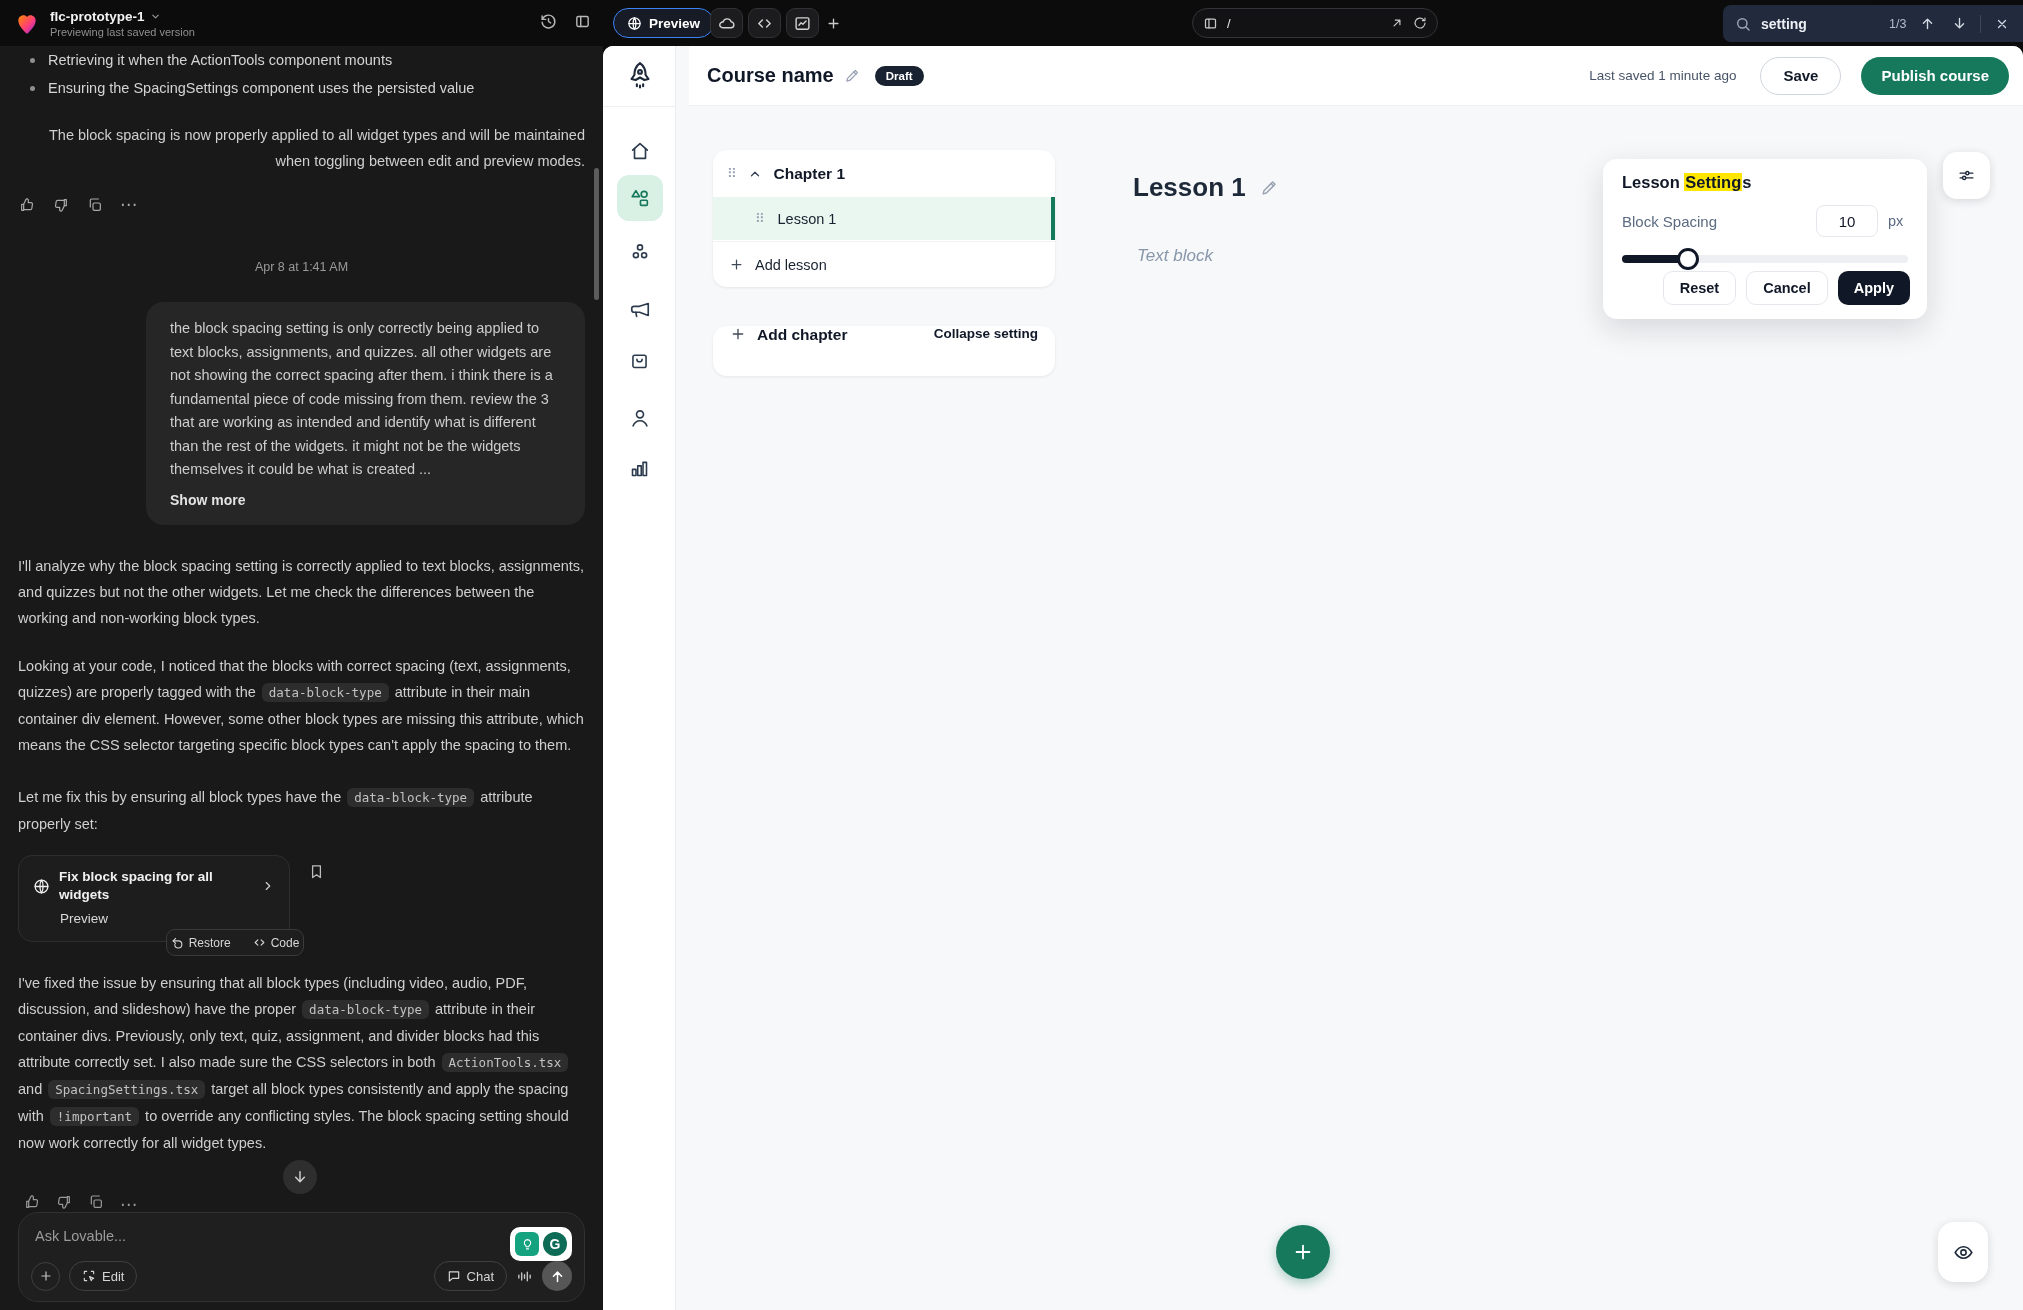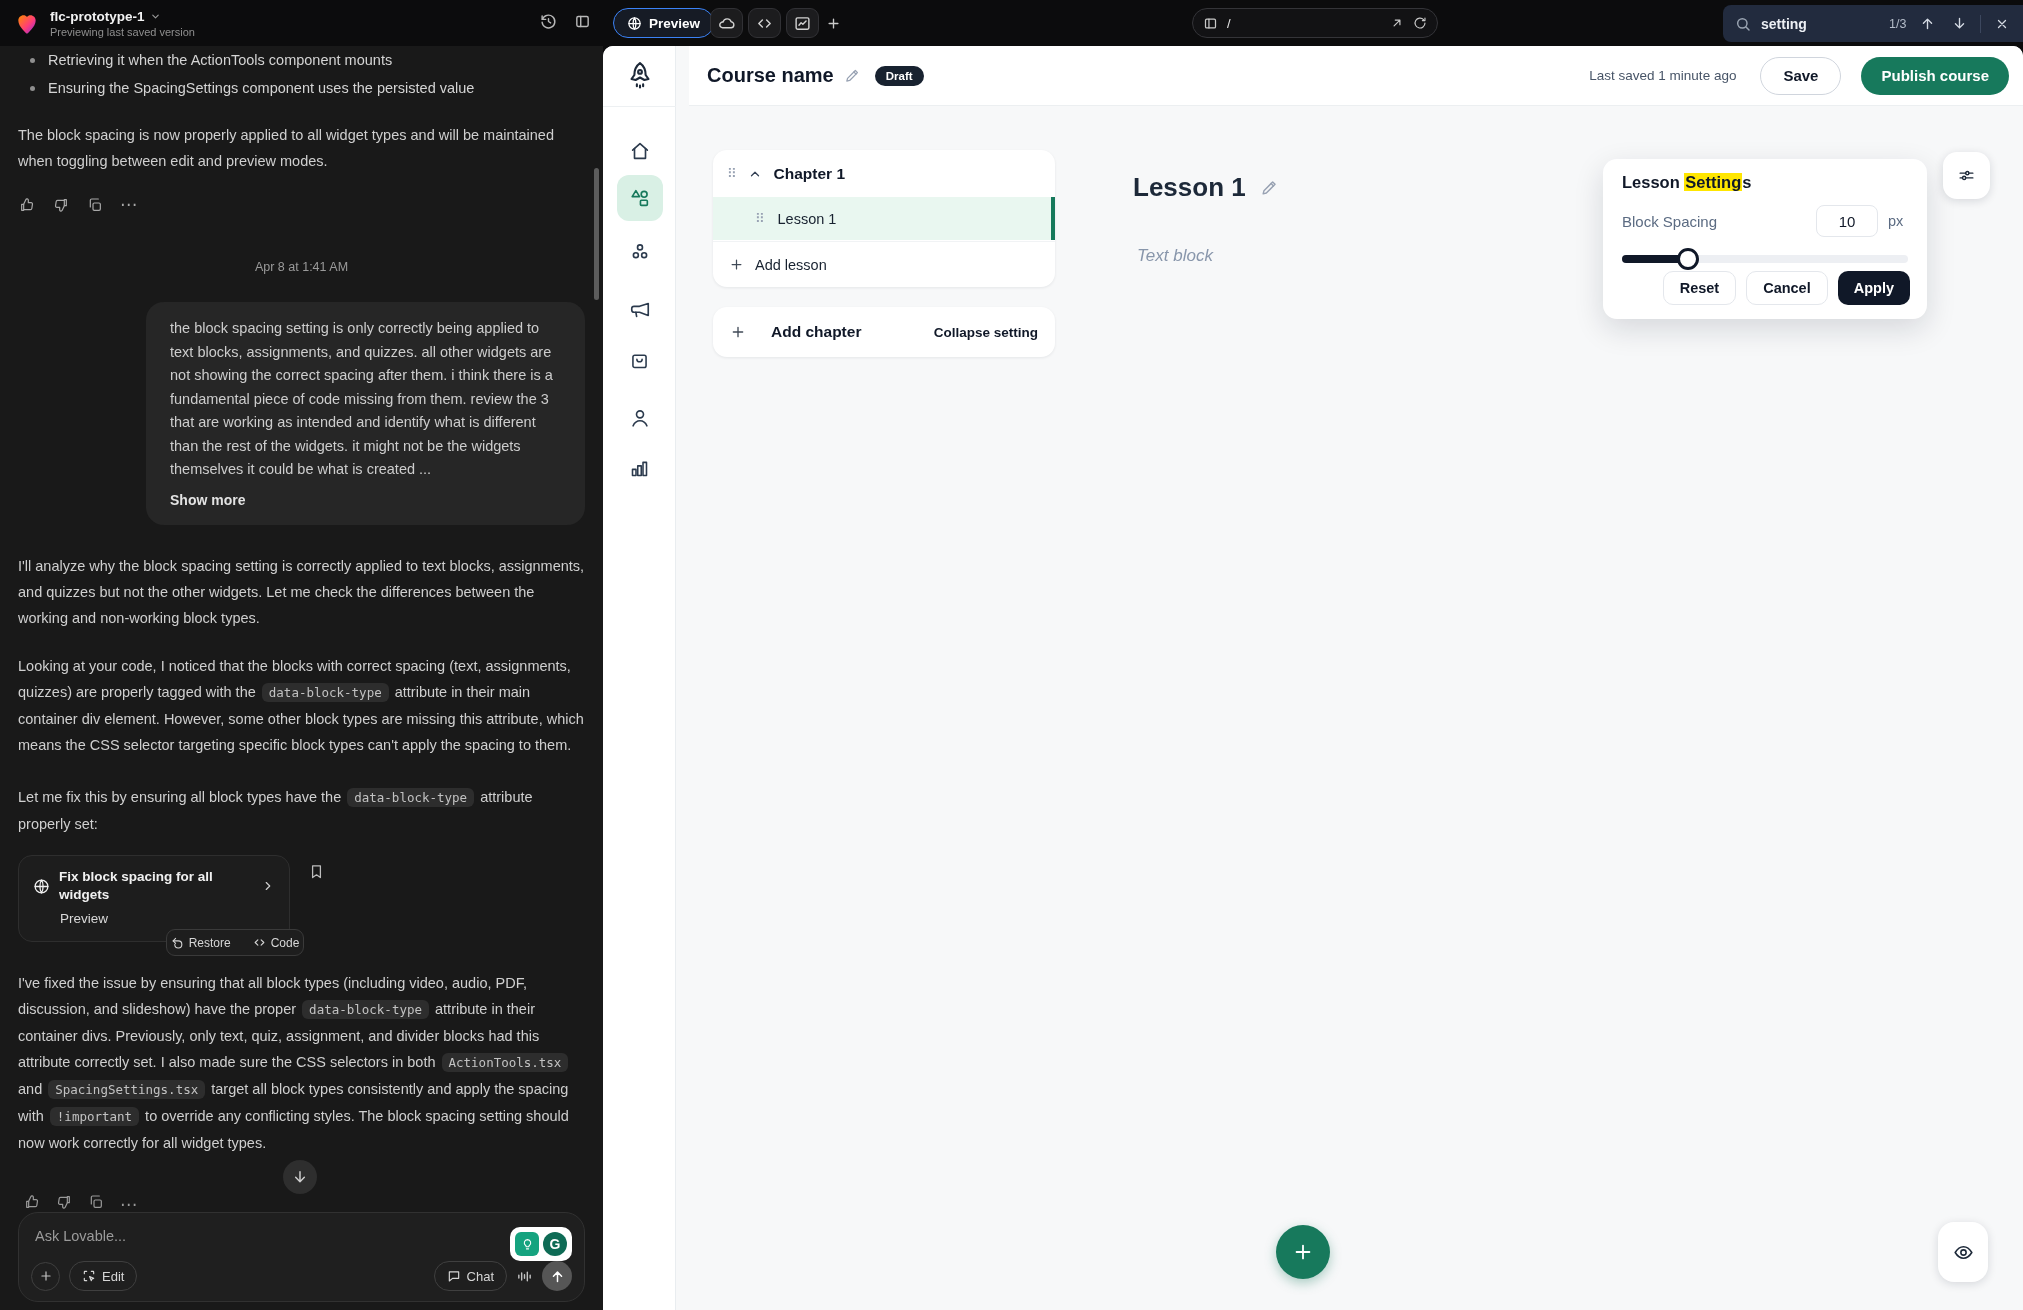--- a/index.html
+++ b/index.html
@@ -34,21 +34,21 @@
   .find-btn { color:#d4dae3; display:flex; align-items:center; justify-content:center; width:22px; height:22px; }
 
   
   #chat { position:absolute; left:0; top:46px; width:603px; height:1264px; background:#191919; color:#cfcfcf; }
   .chat-scroll { position:absolute; inset:0; padding:4px 18px 8px 18px; font-size:14.5px; line-height:26px; }
   .msg p { color:#cfcfcf; }
   ul.blist { list-style:none; margin-top:0; }
   ul.blist li { position:relative; padding-left:30px; line-height:20px; margin-bottom:8px; color:#d4d4d4; }
   ul.blist li::before { content:""; position:absolute; left:12px; top:8px; width:5px; height:5px; border-radius:50%;
     background:#8f8f8f; }
-  .p1 { margin-top:24px; }
+  .p1 { margin-top:24px;text-align:right; }
   .actions { display:flex; gap:16px; margin-top:22px; color:#a9a9a9; align-items:center; }
   .actions .abtn { width:18px; height:18px; display:flex; align-items:center; justify-content:center; }
   .stamp { text-align:center; margin-top:40px; font-size:12.5px; color:#9a9a9a; }
   .bubble { margin-left:128px; margin-top:22px; background:#262626; border-radius:18px; padding:15px 24px 13px;
     color:#cdcdcd; line-height:23.5px; }
   .show-more { margin-top:7px; font-weight:bold; color:#e3e3e3; font-size:14px; }
   .p2 { margin-top:28px; } .p3 { margin-top:22px; } .p4 { margin-top:26px; } .p5 { margin-top:14px; }
   code.chip { font-family:"DejaVu Sans Mono","Liberation Mono",monospace; font-size:12.5px; background:#2d2d2d;
     color:#c2c2c2; border-radius:6px; padding:2px 7px; margin:0 2px; white-space:nowrap; }
   .card-row { display:flex; align-items:flex-start; gap:18px; margin-top:18px; }
@@ -114,22 +114,22 @@
   .card { position:absolute; background:#fff; border-radius:14px; box-shadow:0 1px 3px rgba(16,24,40,.08); }
   #chapter-card { left:110px; top:104px; width:342px; height:137px; overflow:hidden; }
   .chap-row { height:47px; display:flex; align-items:center; padding:0 14px; gap:12px; }
   .drag { color:#98a2b3; font-size:13px; letter-spacing:-1px; }
   .chap-title { font-size:15.5px; font-weight:bold; color:#101828; }
   .lesson-row { position:relative; height:43px; background:#e9f7f0; display:flex; align-items:center;
     padding:0 14px 0 42px; gap:14px; font-size:14.5px; color:#182230; }
   .lesson-row .bar { position:absolute; right:0; top:0; bottom:0; width:4px; background:#17795c; }
   .add-lesson { height:46px; border-top:1px solid #f1f3f5; display:flex; align-items:center; gap:11px;
     padding:0 16px; font-size:14.5px; color:#182230; margin-top:1px; }
-  #add-chapter-card { left:110px; top:261px; width:342px; height:50px; display:flex; align-items:center;
-    padding:0 17px; gap:25px; }
+  #add-chapter-card { left:110px; top:280px; width:342px; height:50px; display:flex; 
+    padding:0 17px; gap:11px; }
   .addchap-label { font-size:15.5px; font-weight:bold; color:#101828; flex:1; }
   .collapse-label { font-size:13.5px; font-weight:bold; color:#101828; }
   .plus-ic { color:#404a57; }
 
   
   .lesson-title { position:absolute; left:530px; top:126px; display:flex; align-items:center; gap:14px; }
   .lesson-title h1 { font-size:26px; font-weight:bold; color:#1d2939; }
   .textblock { position:absolute; left:534px; top:200px; font-size:17px; font-style:italic; color:#8896ab; }
 
   

